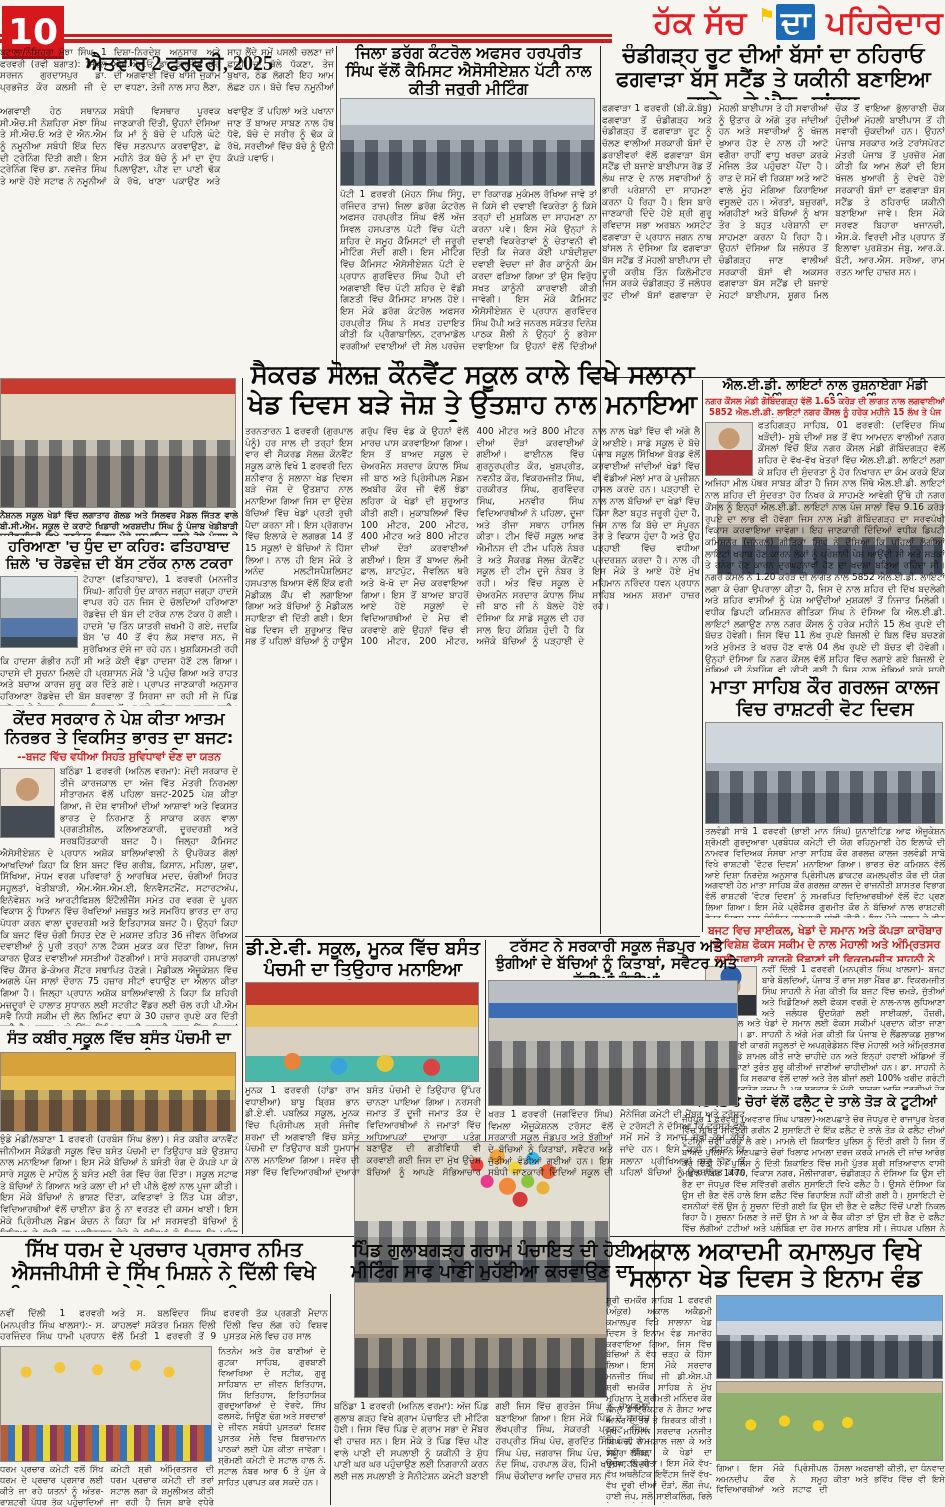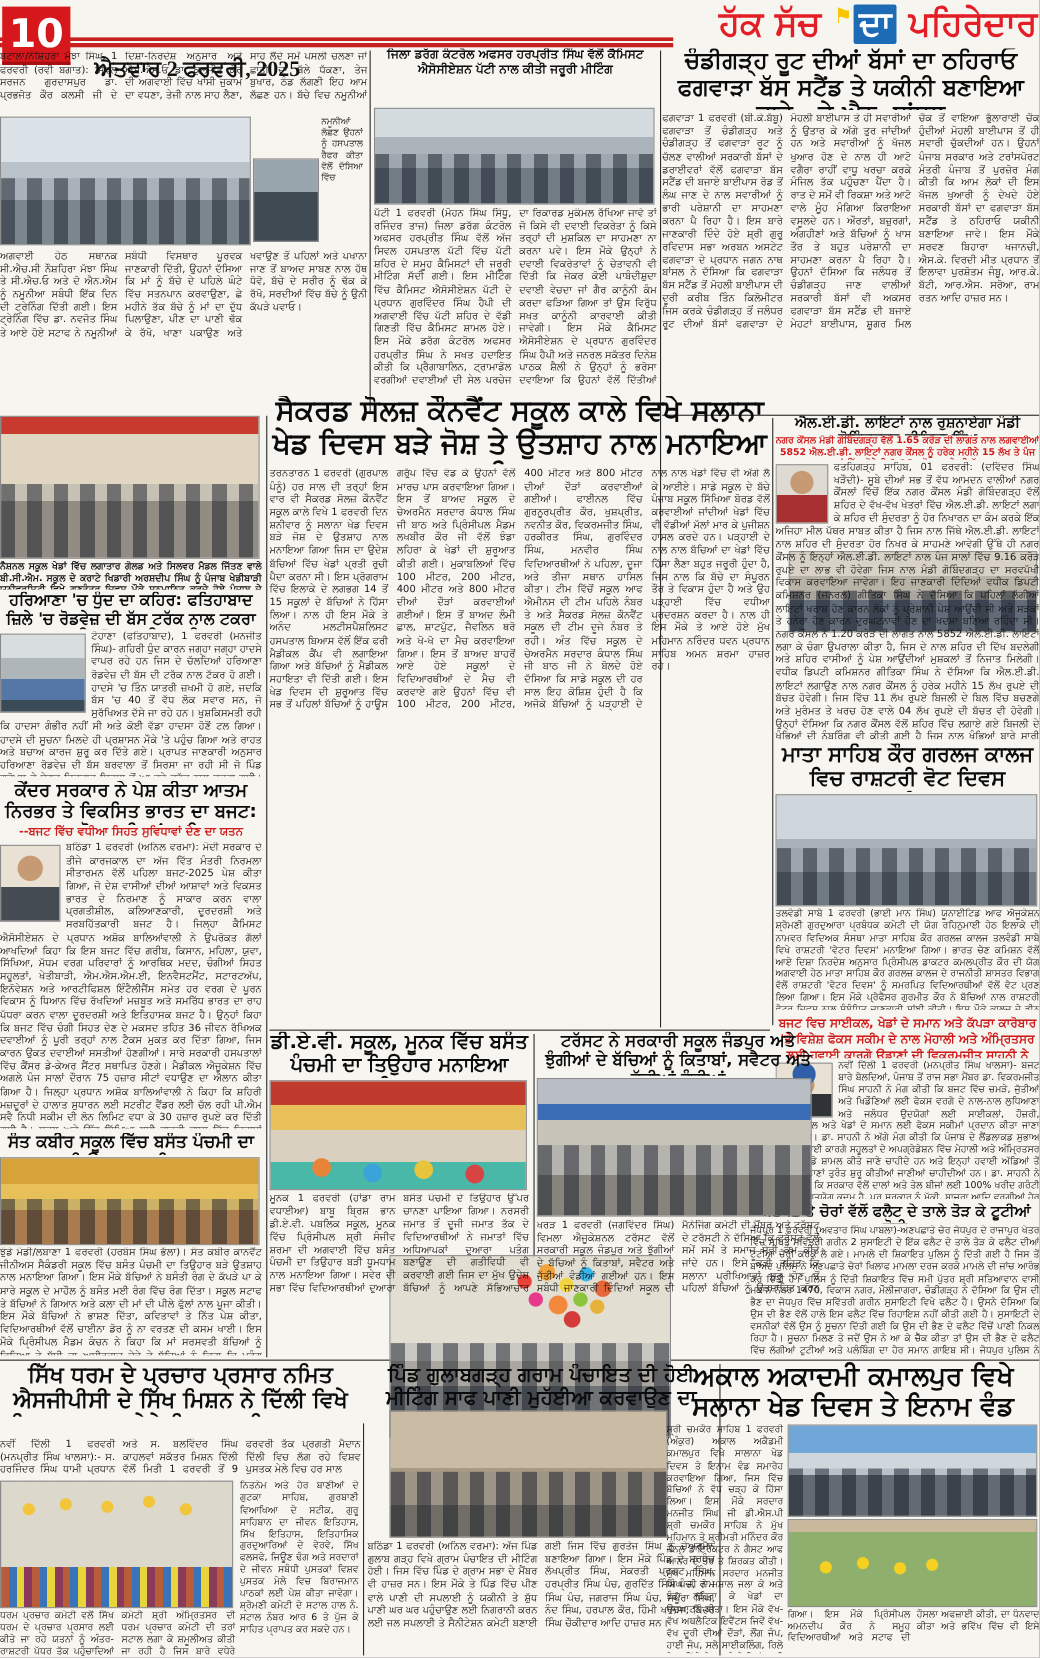--- a/index.html
+++ b/index.html
@@ -108,25 +108,20 @@
   <div class="vline" style="left:242px;top:378px;height:856px;"></div>
   <div class="vline" style="left:485px;top:940px;height:250px;"></div>
   <div class="vline" style="left:654px;top:1240px;height:265px;"></div>
   <div class="vline" style="left:330px;top:1294px;height:211px;"></div>
   <div class="hline" style="left:602px;top:377px;width:343px;"></div>
   <div class="hline" style="left:245px;top:936px;width:455px;"></div>
   <div class="hline" style="left:0;top:1236px;width:945px;"></div>
 
   <div class="abs" style="left:0;top:44px;width:334px;height:332px;">
     <div class="bd cols3" style="height:57px;margin-top:3px;">ਬਟਾਲਾ/ਨੌਸ਼ਿਹਰਾ ਮੱਝਾ ਸਿੰਘ, 1 ਫਰਵਰੀ (ਰਵੀ ਬਗਾਤ): ਸਿਵਲ ਸਰਜਨ ਗੁਰਦਾਸਪੁਰ ਡਾ. ਪ੍ਰਭਜੋਤ ਕੌਰ ਕਲਸੀ ਜੀ ਦੇ ਦਿਸ਼ਾ-ਨਿਰਦੇਸ਼ ਅਨੁਸਾਰ ਅਤੇ ਐਸ.ਐਮ.ਓ ਡਾ. ਕੁਲਜੀਤ ਕੌਰ ਦੀ ਅਗਵਾਈ ਵਿੱਚ ਖਾਂਸੀ ਜੁਕਾਮ ਦਾ ਵਧਣਾ, ਤੇਜੀ ਨਾਲ ਸਾਹ ਲੈਣਾ, ਸਾਹ ਲੈਂਦੇ ਸਮੇਂ ਪਸਲੀ ਚਲਣਾ ਜਾਂ ਛਾਤੀ ਦਾ ਥੱਲੇ ਧੱਕਣਾ, ਤੇਜ ਬੁਖਾਰ, ਠੰਡ ਲੱਗਣੀ ਇਹ ਆਮ ਲੱਛਣ ਹਨ। ਬੱਚੇ ਵਿਚ ਨਮੂਨੀਆਂ ਤੋਂ ਪਹਿਚਾਣ ਤੇ ਹੇਠਾਂ ਜਮੀਨ ਦੇ ਠੰਡੇ ਪੈਰ ਨਾ ਚੱਲਣ ਦਿਓ, ਬੱਚੇ ਦਾ ਸੰਪੂਰਨ ਸਮੇਂ ਸਿਰ ਟੀਕਾਕਰਨ ਕਰਵਾਓ।</div>
-    <div style="display:flex;align-items:flex-start;height:120px;margin-top:2px;">
-      <div class="ph ph-indoor crowd" style="width:228px;height:117px;"></div>
-      <div class="ph ph-podium" style="width:60px;height:76px;margin:38px 2px 0 2px;"></div>
-      <div class="bd-s" style="width:38px;height:117px;font-size:8px;">ਨਮੂਨੀਆਂ ਲੱਛਣ ਉਹਨਾਂ ਨੂੰ ਹਸਪਤਾਲ ਰੈਫਰ ਕੀਤਾ ਵੱਲੋਂ ਦੱਸਿਆ ਵਿੱਚ</div>
-    </div>
     <div class="bd cols3" style="height:92px;margin-top:2px;">ਅਗਵਾਈ ਹੇਠ ਸਥਾਨਕ ਸੀ.ਐਚ.ਸੀ ਨੌਸ਼ਹਿਰਾ ਮੱਝਾ ਸਿੰਘ ਤੇ ਸੀ.ਐਚ.ਓ ਅਤੇ ਦੋ ਐਨ.ਐਮ ਨੂੰ ਨਮੂਨੀਆ ਸਬੰਧੀ ਇੱਕ ਦਿਨ ਦੀ ਟ੍ਰੇਨਿੰਗ ਦਿੱਤੀ ਗਈ। ਇਸ ਟ੍ਰੇਨਿੰਗ ਵਿੱਚ ਡਾ. ਨਵਜੋਤ ਸਿੰਘ ਤੇ ਆਏ ਹੋਏ ਸਟਾਫ ਨੇ ਨਮੂਨੀਆਂ ਸਬੰਧੀ ਵਿਸਥਾਰ ਪੂਰਵਕ ਜਾਣਕਾਰੀ ਦਿੱਤੀ, ਉਹਨਾਂ ਦੱਸਿਆ ਕਿ ਮਾਂ ਨੂੰ ਬੱਚੇ ਦੇ ਪਹਿਲੇ ਘੰਟੇ ਵਿੱਚ ਸਤਨਪਾਨ ਕਰਵਾਉਣਾ, ਛੇ ਮਹੀਨੇ ਤੱਕ ਬੱਚੇ ਨੂੰ ਮਾਂ ਦਾ ਦੁੱਧ ਪਿਲਾਉਣਾ, ਪੀਣ ਦਾ ਪਾਣੀ ਢੱਕ ਕੇ ਰੱਖੋ, ਖਾਣਾ ਪਕਾਉਣ ਅਤੇ ਖਵਾਉਣ ਤੋਂ ਪਹਿਲਾਂ ਅਤੇ ਪਖਾਨਾ ਜਾਣ ਤੋਂ ਬਾਅਦ ਸਾਬਣ ਨਾਲ ਹੱਥ ਧੋਵੋ, ਬੱਚੇ ਦੇ ਸਰੀਰ ਨੂੰ ਢੱਕ ਕੇ ਰੱਖੋ, ਸਰਦੀਆਂ ਵਿੱਚ ਬੱਚੇ ਨੂੰ ਉਨੀ ਕੱਪੜੇ ਪਵਾਓ।</div>
   </div>
 
   <div class="abs" style="left:0;top:378px;width:238px;height:158px;">
     <div class="ph ph-award crowd" style="width:236px;height:130px;"></div>
     <div class="cap" style="height:26px;margin-top:2px;">ਨੈਸ਼ਨਲ ਸਕੂਲ ਖੇਡਾਂ ਵਿੱਚ ਲਗਾਤਾਰ ਗੋਲਡ ਅਤੇ ਸਿਲਵਰ ਮੈਡਲ ਜਿੱਤਣ ਵਾਲੇ ਬੀ.ਸੀ.ਐਮ. ਸਕੂਲ ਦੇ ਕਰਾਟੇ ਖਿਡਾਰੀ ਅਰਸ਼ਦੀਪ ਸਿੰਘ ਨੂੰ ਪੰਜਾਬ ਖੇਡੀਬਾੜੀ ਯੂਨੀਵਰਸਿਟੀ ਵਿਖੇ ਗਣਤੰਤਰ ਦਿਵਸ ਮੌਕੇ ਸਨਮਾਨਿਤ ਕਰਦੇ ਹੋਏ ਪੰਜਾਬ ਦੇ ਰਾਜਪਾਲ ਸ਼੍ਰੀ ਗੁਲਾਬ ਚੰਦ ਕਟਾਰੀਆ। (ਫੋਟੋ ਤੇ ਵੇਰਵਾ - ਵਰਿੰਦਰ)</div>
   </div>
 
   <div class="abs" style="left:0;top:538px;width:238px;height:170px;">
     <div class="hl" style="font-size:14.5px;height:34px;">ਹਰਿਆਣਾ 'ਚ ਧੁੰਦ ਦਾ ਕਹਿਰ: ਫਤਿਹਾਬਾਦ ਜ਼ਿਲੇ 'ਚ ਰੋਡਵੇਜ਼ ਦੀ ਬੱਸ ਟਰੱਕ ਨਾਲ ਟਕਰਾ ਗਈ, 3 ਯਾਤਰੀ ਜ਼ਖਮੀ</div>
@@ -157,21 +152,21 @@
     <div style="display:flex;margin-top:2px;">
       <div style="width:214px;">
         <div class="ph ph-stall" style="width:212px;height:116px;"></div>
         <div class="bd-s cols2" style="height:58px;margin-top:2px;">ਧਰਮ ਪ੍ਰਚਾਰ ਕਮੇਟੀ ਵਲੋਂ ਸਿੱਖ ਧਰਮ ਦੇ ਪ੍ਰਚਾਰ ਪ੍ਰਸਾਰ ਲਈ ਕੀਤੇ ਜਾ ਰਹੇ ਯਤਨਾਂ ਨੂੰ ਅੰਤਰ-ਰਾਸ਼ਟਰੀ ਪੱਧਰ ਤੱਕ ਪਹੁੰਚਾਦਿਆਂ ਸ਼੍ਰੋਮਣੀ ਗੁਰਦੁਆਰਾ ਪ੍ਰਬੰਧਕ ਕਮੇਟੀ ਸ਼੍ਰੀ ਅੰਮ੍ਰਿਤਸਰ ਦੀ ਧਰਮ ਪ੍ਰਚਾਰ ਕਮੇਟੀ ਦੀ ਤਰਾਂ ਸਟਾਲ ਲਗਾ ਕੇ ਸ਼ਮੂਲੀਅਤ ਕੀਤੀ ਜਾ ਰਹੀ ਹੈ ਜਿਸ ਬਾਰੇ ਵਧੇਰੇ ਜਾਣਕਾਰੀ ਦਿੰਦਿਆਂ ਸ. ਸੁਰਿੰਦਰ ਪਾਲ ਸਿੰਘ ਸਮਾਣਾ ਇੰਚਾਰਜ ਸਿੱਖ ਮਿਸ਼ਨ ਦਿੱਲੀ ਨੇ ਦੱਸਿਆ ਕਿ ਇਹਨਾਂ ਸਟਾਲਾਂ ਤੇ ਸ਼੍ਰੋਮਣੀ ਗੁਰਦੁਆਰਾ</div>
       </div>
       <div class="bd-s" style="width:108px;height:178px;margin-left:4px;">ਨਿਤਨੇਮ ਅਤੇ ਹੋਰ ਬਾਣੀਆਂ ਦੇ ਗੁਟਕਾ ਸਾਹਿਬ, ਗੁਰਬਾਣੀ ਵਿਆਖਿਆ ਦੇ ਸਟੀਕ, ਗੁਰੂ ਸਾਹਿਬਾਨ ਦਾ ਜੀਵਨ ਇਤਿਹਾਸ, ਸਿੱਖ ਇਤਿਹਾਸ, ਇਤਿਹਾਸਿਕ ਗੁਰਦੁਆਰਿਆਂ ਦੇ ਵੇਰਵੇ, ਸਿੱਖ ਫਲਸਫੇ, ਜਿਊਣ ਢੰਗ ਅਤੇ ਸਰਦਾਰਾਂ ਦੇ ਜੀਵਨ ਸਬੰਧੀ ਪੁਸਤਕਾਂ ਵਿਸ਼ਵ ਪੁਸਤਕ ਮੇਲੇ ਵਿਚ ਬਿਰਾਜਮਾਨ ਪਾਠਕਾਂ ਲਈ ਪੇਸ਼ ਕੀਤਾ ਜਾਵੇਗਾ। ਸ਼੍ਰੋਮਣੀ ਕਮੇਟੀ ਦੇ ਸਟਾਲ ਹਾਲ ਨੰ. ਸਟਾਲ ਨੰਬਰ ਆਰ 6 ਤੇ ਪੁੱਜ ਕੇ ਸਾਹਿਤ ਪ੍ਰਾਪਤ ਕਰ ਸਕਦੇ ਹਨ।</div>
     </div>
   </div>
 
   <div class="abs" style="left:340px;top:44px;width:257px;height:316px;">
-    <div class="hl" style="font-size:11px;height:52px;">ਜਿਲਾ ਡਰੱਗ ਕੰਟਰੋਲ ਅਫਸਰ ਹਰਪ੍ਰੀਤ ਸਿੰਘ ਵੱਲੋਂ ਕੈਮਿਸਟ ਐਸੋਸੀਏਸ਼ਨ ਪੱਟੀ ਨਾਲ ਕੀਤੀ ਜਰੂਰੀ ਮੀਟਿੰਗ</div>
+    <div class="hl" style="font-size:16px;height:52px;">ਜਿਲਾ ਡਰੱਗ ਕੰਟਰੋਲ ਅਫਸਰ ਹਰਪ੍ਰੀਤ ਸਿੰਘ ਵੱਲੋਂ ਕੈਮਿਸਟ ਐਸੋਸੀਏਸ਼ਨ ਪੱਟੀ ਨਾਲ ਕੀਤੀ ਜਰੂਰੀ ਮੀਟਿੰਗ</div>
     <div class="ph ph-meeting crowd" style="width:255px;height:88px;margin-top:2px;"></div>
     <div class="bd cols2" style="height:166px;margin-top:3px;">ਪੱਟੀ 1 ਫਰਵਰੀ (ਮੋਹਨ ਸਿੰਘ ਸਿੰਧੂ, ਰਜਿੰਦਰ ਤਾਜ) ਜਿਲਾ ਡਰੱਗ ਕੰਟਰੋਲ ਅਫਸਰ ਹਰਪ੍ਰੀਤ ਸਿੰਘ ਵੱਲੋਂ ਅੱਜ ਸਿਵਲ ਹਸਪਤਾਲ ਪੱਟੀ ਵਿੱਚ ਪੱਟੀ ਸ਼ਹਿਰ ਦੇ ਸਮੂਹ ਕੈਮਿਸਟਾਂ ਦੀ ਜਰੂਰੀ ਮੀਟਿੰਗ ਸੱਦੀ ਗਈ। ਇਸ ਮੀਟਿੰਗ ਵਿੱਚ ਕੈਮਿਸਟ ਐਸੋਸੀਏਸ਼ਨ ਪੱਟੀ ਦੇ ਪ੍ਰਧਾਨ ਗੁਰਵਿੰਦਰ ਸਿੰਘ ਹੈਪੀ ਦੀ ਅਗਵਾਈ ਵਿੱਚ ਪੱਟੀ ਸ਼ਹਿਰ ਦੇ ਵੱਡੀ ਗਿਣਤੀ ਵਿੱਚ ਕੈਮਿਸਟ ਸ਼ਾਮਲ ਹੋਏ। ਇਸ ਮੌਕੇ ਡਰੱਗ ਕੰਟਰੋਲ ਅਫਸਰ ਹਰਪ੍ਰੀਤ ਸਿੰਘ ਨੇ ਸਖਤ ਹਦਾਇਤ ਕੀਤੀ ਕਿ ਪ੍ਰੈਗਾਬਾਲਿਨ, ਟ੍ਰਾਮਾਡੋਲ ਵਰਗੀਆਂ ਦਵਾਈਆਂ ਦੀ ਸੇਲ ਪਰਚੇਜ ਦਾ ਰਿਕਾਰਡ ਮੁਕੰਮਲ ਰੱਖਿਆ ਜਾਵੇ ਤਾਂ ਜੋ ਕਿਸੇ ਵੀ ਦਵਾਈ ਵਿਕਰੇਤਾ ਨੂੰ ਕਿਸੇ ਤਰ੍ਹਾਂ ਦੀ ਮੁਸ਼ਕਿਲ ਦਾ ਸਾਹਮਣਾ ਨਾ ਕਰਨਾ ਪਵੇ। ਇਸ ਮੌਕੇ ਉਨ੍ਹਾਂ ਨੇ ਦਵਾਈ ਵਿਕਰੇਤਾਵਾਂ ਨੂੰ ਚੇਤਾਵਨੀ ਵੀ ਦਿੱਤੀ ਕਿ ਜੇਕਰ ਕੋਈ ਪਾਬੰਦੀਸ਼ੁਦਾ ਦਵਾਈ ਵੇਚਦਾ ਜਾਂ ਗੈਰ ਕਾਨੂੰਨੀ ਕੰਮ ਕਰਦਾ ਫੜਿਆ ਗਿਆ ਤਾਂ ਉਸ ਵਿਰੁੱਧ ਸਖਤ ਕਾਨੂੰਨੀ ਕਾਰਵਾਈ ਕੀਤੀ ਜਾਵੇਗੀ। ਇਸ ਮੌਕੇ ਕੈਮਿਸਟ ਐਸੋਸੀਏਸ਼ਨ ਦੇ ਪ੍ਰਧਾਨ ਗੁਰਵਿੰਦਰ ਸਿੰਘ ਹੈਪੀ ਅਤੇ ਜਨਰਲ ਸਕੱਤਰ ਦਿਨੇਸ਼ ਪਾਠਕ ਸ਼ੈਲੀ ਨੇ ਉਨ੍ਹਾਂ ਨੂੰ ਭਰੋਸਾ ਦਵਾਇਆ ਕਿ ਉਹਨਾਂ ਵੱਲੋਂ ਦਿੱਤੀਆਂ ਹਦਾਇਤਾਂ ਦੀ ਇੰਨ ਬਿੰਨ ਪਾਲਣਾ ਕੀਤੀ ਜਾਵੇਗੀ। ਇਸ ਮੌਕੇ ਸੋਨੂ ਸਿੰਘ, ਜਸਪਾਲ ਸਿੰਘ, ਵਰਿੰਦਰ ਕੁਮਾਰ, ਕਸ਼ਮੀਰ ਸਿੰਘ ਗਾਂਧੀ, ਅਰਜਿੰਦਰ ਸਿੰਘ, ਬਲਜੀਤ ਸਿੰਘ, ਪਰਵਿੰਦਰ ਸਿੰਘ ਅਤੇ ਹੋਰ ਕੈਮਿਸਟ ਹਾਜ਼ਰ ਸਨ।</div>
   </div>
 
   <div class="abs" style="left:602px;top:44px;width:343px;height:332px;">
     <div class="hl" style="font-size:21px;height:56px;">ਚੰਡੀਗੜ੍ਹ ਰੂਟ ਦੀਆਂ ਬੱਸਾਂ ਦਾ ਠਹਿਰਾਓ ਫਗਵਾੜਾ ਬੱਸ ਸਟੈਂਡ ਤੇ ਯਕੀਨੀ ਬਣਾਇਆ ਜਾਵੇ - ਜੇ.ਐਨ. ਬਾਂਸਲ</div>
     <div class="bd cols3" style="height:246px;margin-top:3px;">ਫਗਵਾੜਾ 1 ਫਰਵਰੀ (ਬੀ.ਕੇ.ਬੱਬੂ) ਫਗਵਾੜਾ ਤੋਂ ਚੰਡੀਗੜ੍ਹ ਅਤੇ ਚੰਡੀਗੜ੍ਹ ਤੋਂ ਫਗਵਾੜਾ ਰੂਟ ਨੂੰ ਚੱਲਣ ਵਾਲੀਆਂ ਸਰਕਾਰੀ ਬੱਸਾਂ ਦੇ ਡਰਾਈਵਰਾਂ ਵੱਲੋਂ ਫਗਵਾੜਾ ਬੱਸ ਸਟੈਂਡ ਦੀ ਬਜਾਏ ਬਾਈਪਾਸ ਰੋਡ ਤੋਂ ਲੰਘ ਜਾਣ ਦੇ ਨਾਲ ਸਵਾਰੀਆਂ ਨੂੰ ਭਾਰੀ ਪਰੇਸ਼ਾਨੀ ਦਾ ਸਾਹਮਣਾ ਕਰਨਾ ਪੈ ਰਿਹਾ ਹੈ। ਇਸ ਬਾਰੇ ਜਾਣਕਾਰੀ ਦਿੰਦੇ ਹੋਏ ਸ਼੍ਰੀ ਗੁਰੂ ਰਵਿਦਾਸ ਸਭਾ ਅਰਬਨ ਅਸਟੇਟ ਫਗਵਾੜਾ ਦੇ ਪ੍ਰਧਾਨ ਜਗਨ ਨਾਥ ਬਾਂਸਲ ਨੇ ਦੱਸਿਆ ਕਿ ਫਗਵਾੜਾ ਬੱਸ ਸਟੈਂਡ ਤੋਂ ਮੋਹਲੀ ਬਾਈਪਾਸ ਦੀ ਦੂਰੀ ਕਰੀਬ ਤਿੰਨ ਕਿਲੋਮੀਟਰ ਜਿਸ ਕਰਕੇ ਚੰਡੀਗੜ੍ਹ ਤੋਂ ਜਲੰਧਰ ਰੂਟ ਦੀਆਂ ਬੱਸਾਂ ਫਗਵਾੜਾ ਦੇ ਮੋਹਲੀ ਬਾਈਪਾਸ ਤੇ ਹੀ ਸਵਾਰੀਆਂ ਨੂੰ ਉਤਾਰ ਕੇ ਅੱਗੇ ਤੁਰ ਜਾਂਦੀਆਂ ਹਨ ਅਤੇ ਸਵਾਰੀਆਂ ਨੂੰ ਖੱਜਲ ਖੁਆਰ ਹੋਣ ਦੇ ਨਾਲ ਹੀ ਆਟੋ ਵਗੈਰਾ ਰਾਹੀਂ ਵਾਧੂ ਖਰਚਾ ਕਰਕੇ ਮੰਜਿਲ ਤੱਕ ਪਹੁੰਚਣਾ ਪੈਂਦਾ ਹੈ। ਰਾਤ ਦੇ ਸਮੇਂ ਵੀ ਰਿਕਸ਼ਾ ਅਤੇ ਆਟੋ ਵਾਲੇ ਮੂੰਹ ਮੰਗਿਆ ਕਿਰਾਇਆ ਵਸੂਲਦੇ ਹਨ। ਔਰਤਾਂ, ਬਜ਼ੁਰਗਾਂ, ਅੰਗਹੀਣਾਂ ਅਤੇ ਬੱਚਿਆਂ ਨੂੰ ਖਾਸ ਤੌਰ ਤੇ ਬਹੁਤ ਪਰੇਸ਼ਾਨੀ ਦਾ ਸਾਹਮਣਾ ਕਰਨਾ ਪੈ ਰਿਹਾ ਹੈ। ਉਹਨਾਂ ਦੱਸਿਆ ਕਿ ਜਲੰਧਰ ਤੋਂ ਚੰਡੀਗੜ੍ਹ ਜਾਣ ਵਾਲੀਆਂ ਸਰਕਾਰੀ ਬੱਸਾਂ ਵੀ ਅਕਸਰ ਫਗਵਾੜਾ ਬੱਸ ਸਟੈਂਡ ਦੀ ਬਜਾਏ ਮੇਹਟਾਂ ਬਾਈਪਾਸ, ਸ਼ੂਗਰ ਮਿਲ ਚੌਕ ਤੋਂ ਵਾਇਆ ਭੁੱਲਾਰਾਈ ਚੌਕ ਹੁੰਦੀਆਂ ਮੋਹਲੀ ਬਾਈਪਾਸ ਤੋਂ ਹੀ ਸਵਾਰੀ ਚੁੱਕਦੀਆਂ ਹਨ। ਉਹਨਾਂ ਪੰਜਾਬ ਸਰਕਾਰ ਅਤੇ ਟਰਾਂਸਪੋਰਟ ਮੰਤਰੀ ਪੰਜਾਬ ਤੋਂ ਪੁਰਜ਼ੋਰ ਮੰਗ ਕੀਤੀ ਕਿ ਆਮ ਲੋਕਾਂ ਦੀ ਇਸ ਖੱਜਲ ਖੁਆਰੀ ਨੂੰ ਦੇਖਦੇ ਹੋਏ ਸਰਕਾਰੀ ਬੱਸਾਂ ਦਾ ਫਗਵਾੜਾ ਬੱਸ ਸਟੈਂਡ ਤੇ ਠਹਿਰਾਓ ਯਕੀਨੀ ਬਣਾਇਆ ਜਾਵੇ। ਇਸ ਮੌਕੇ ਸਰਵਣ ਬਿਹਾਰਾ ਖਜਾਨਚੀ, ਐਸ.ਕੇ. ਵਿਰਦੀ ਮੀਤ ਪ੍ਰਧਾਨ ਤੋਂ ਇਲਾਵਾ ਪੁਰਸ਼ੋਤਮ ਜੰਬੂ, ਆਰ.ਕੇ. ਬੱਟੀ, ਆਰ.ਐਸ. ਸਰੋਆ, ਰਾਮ ਰਤਨ ਆਦਿ ਹਾਜ਼ਰ ਸਨ।</div>
     <div class="ph ph-group crowd abs" style="left:115px;top:152px;width:226px;height:74px;"></div>
   </div>
 

